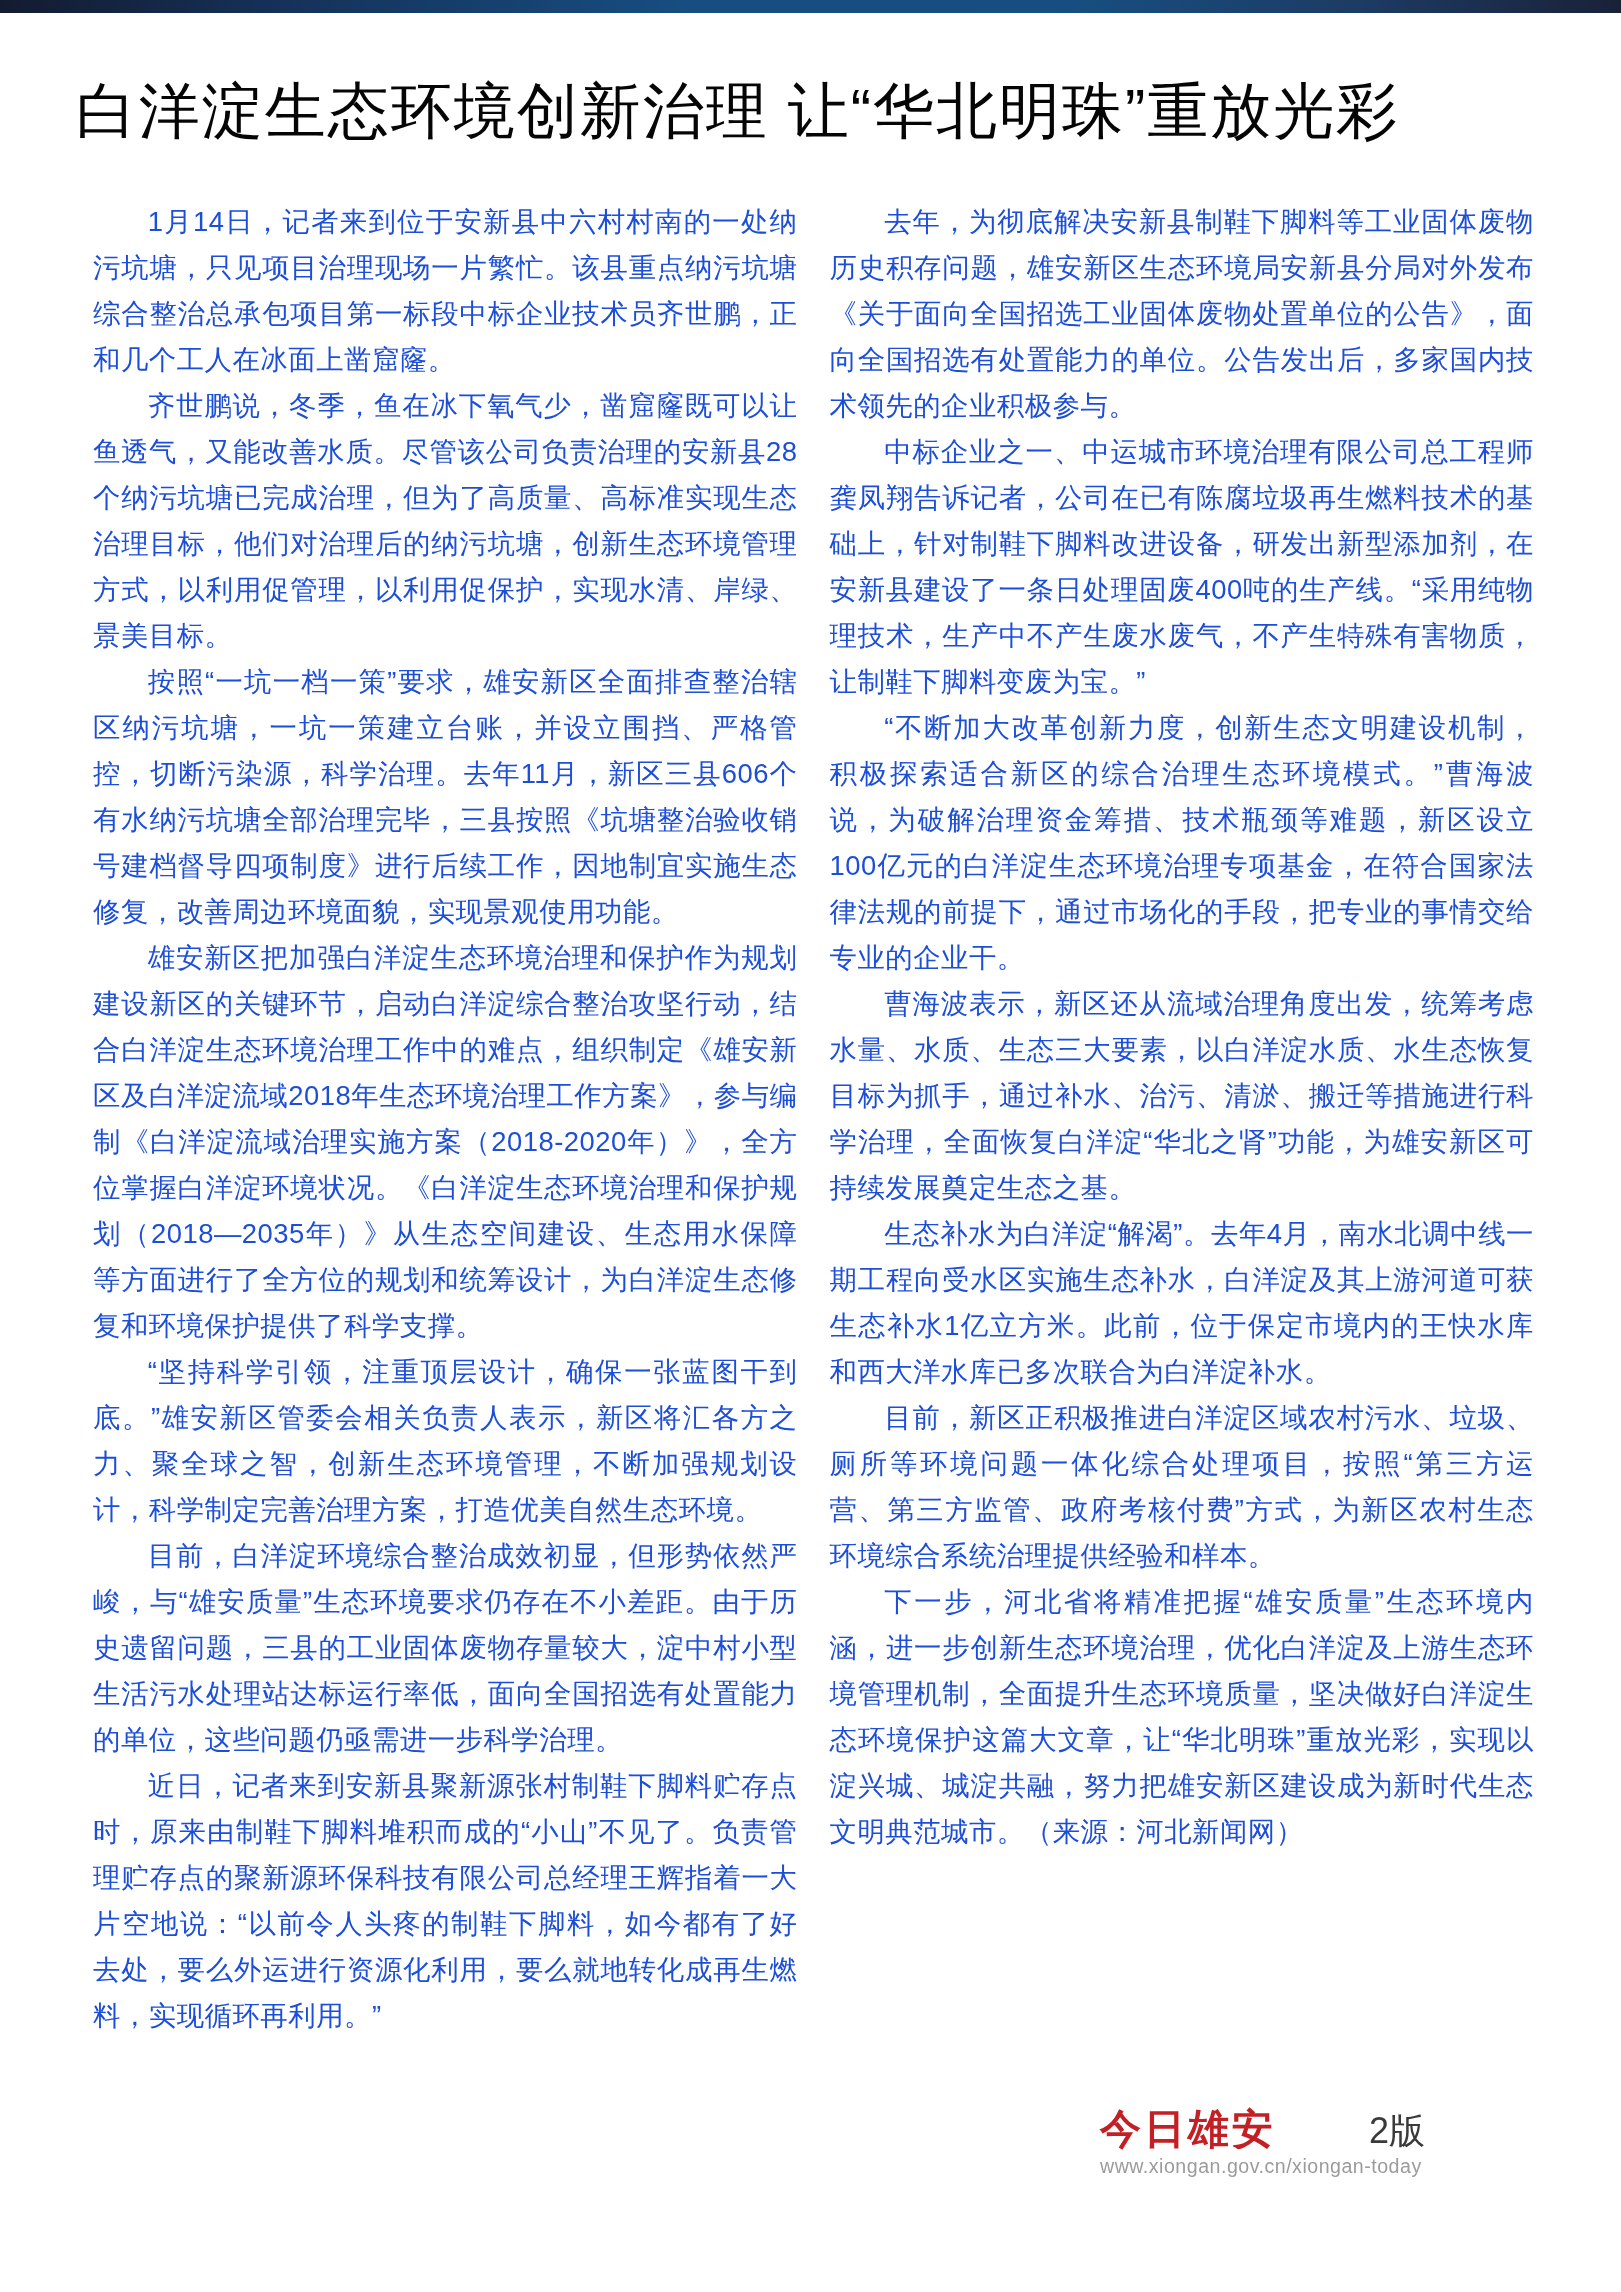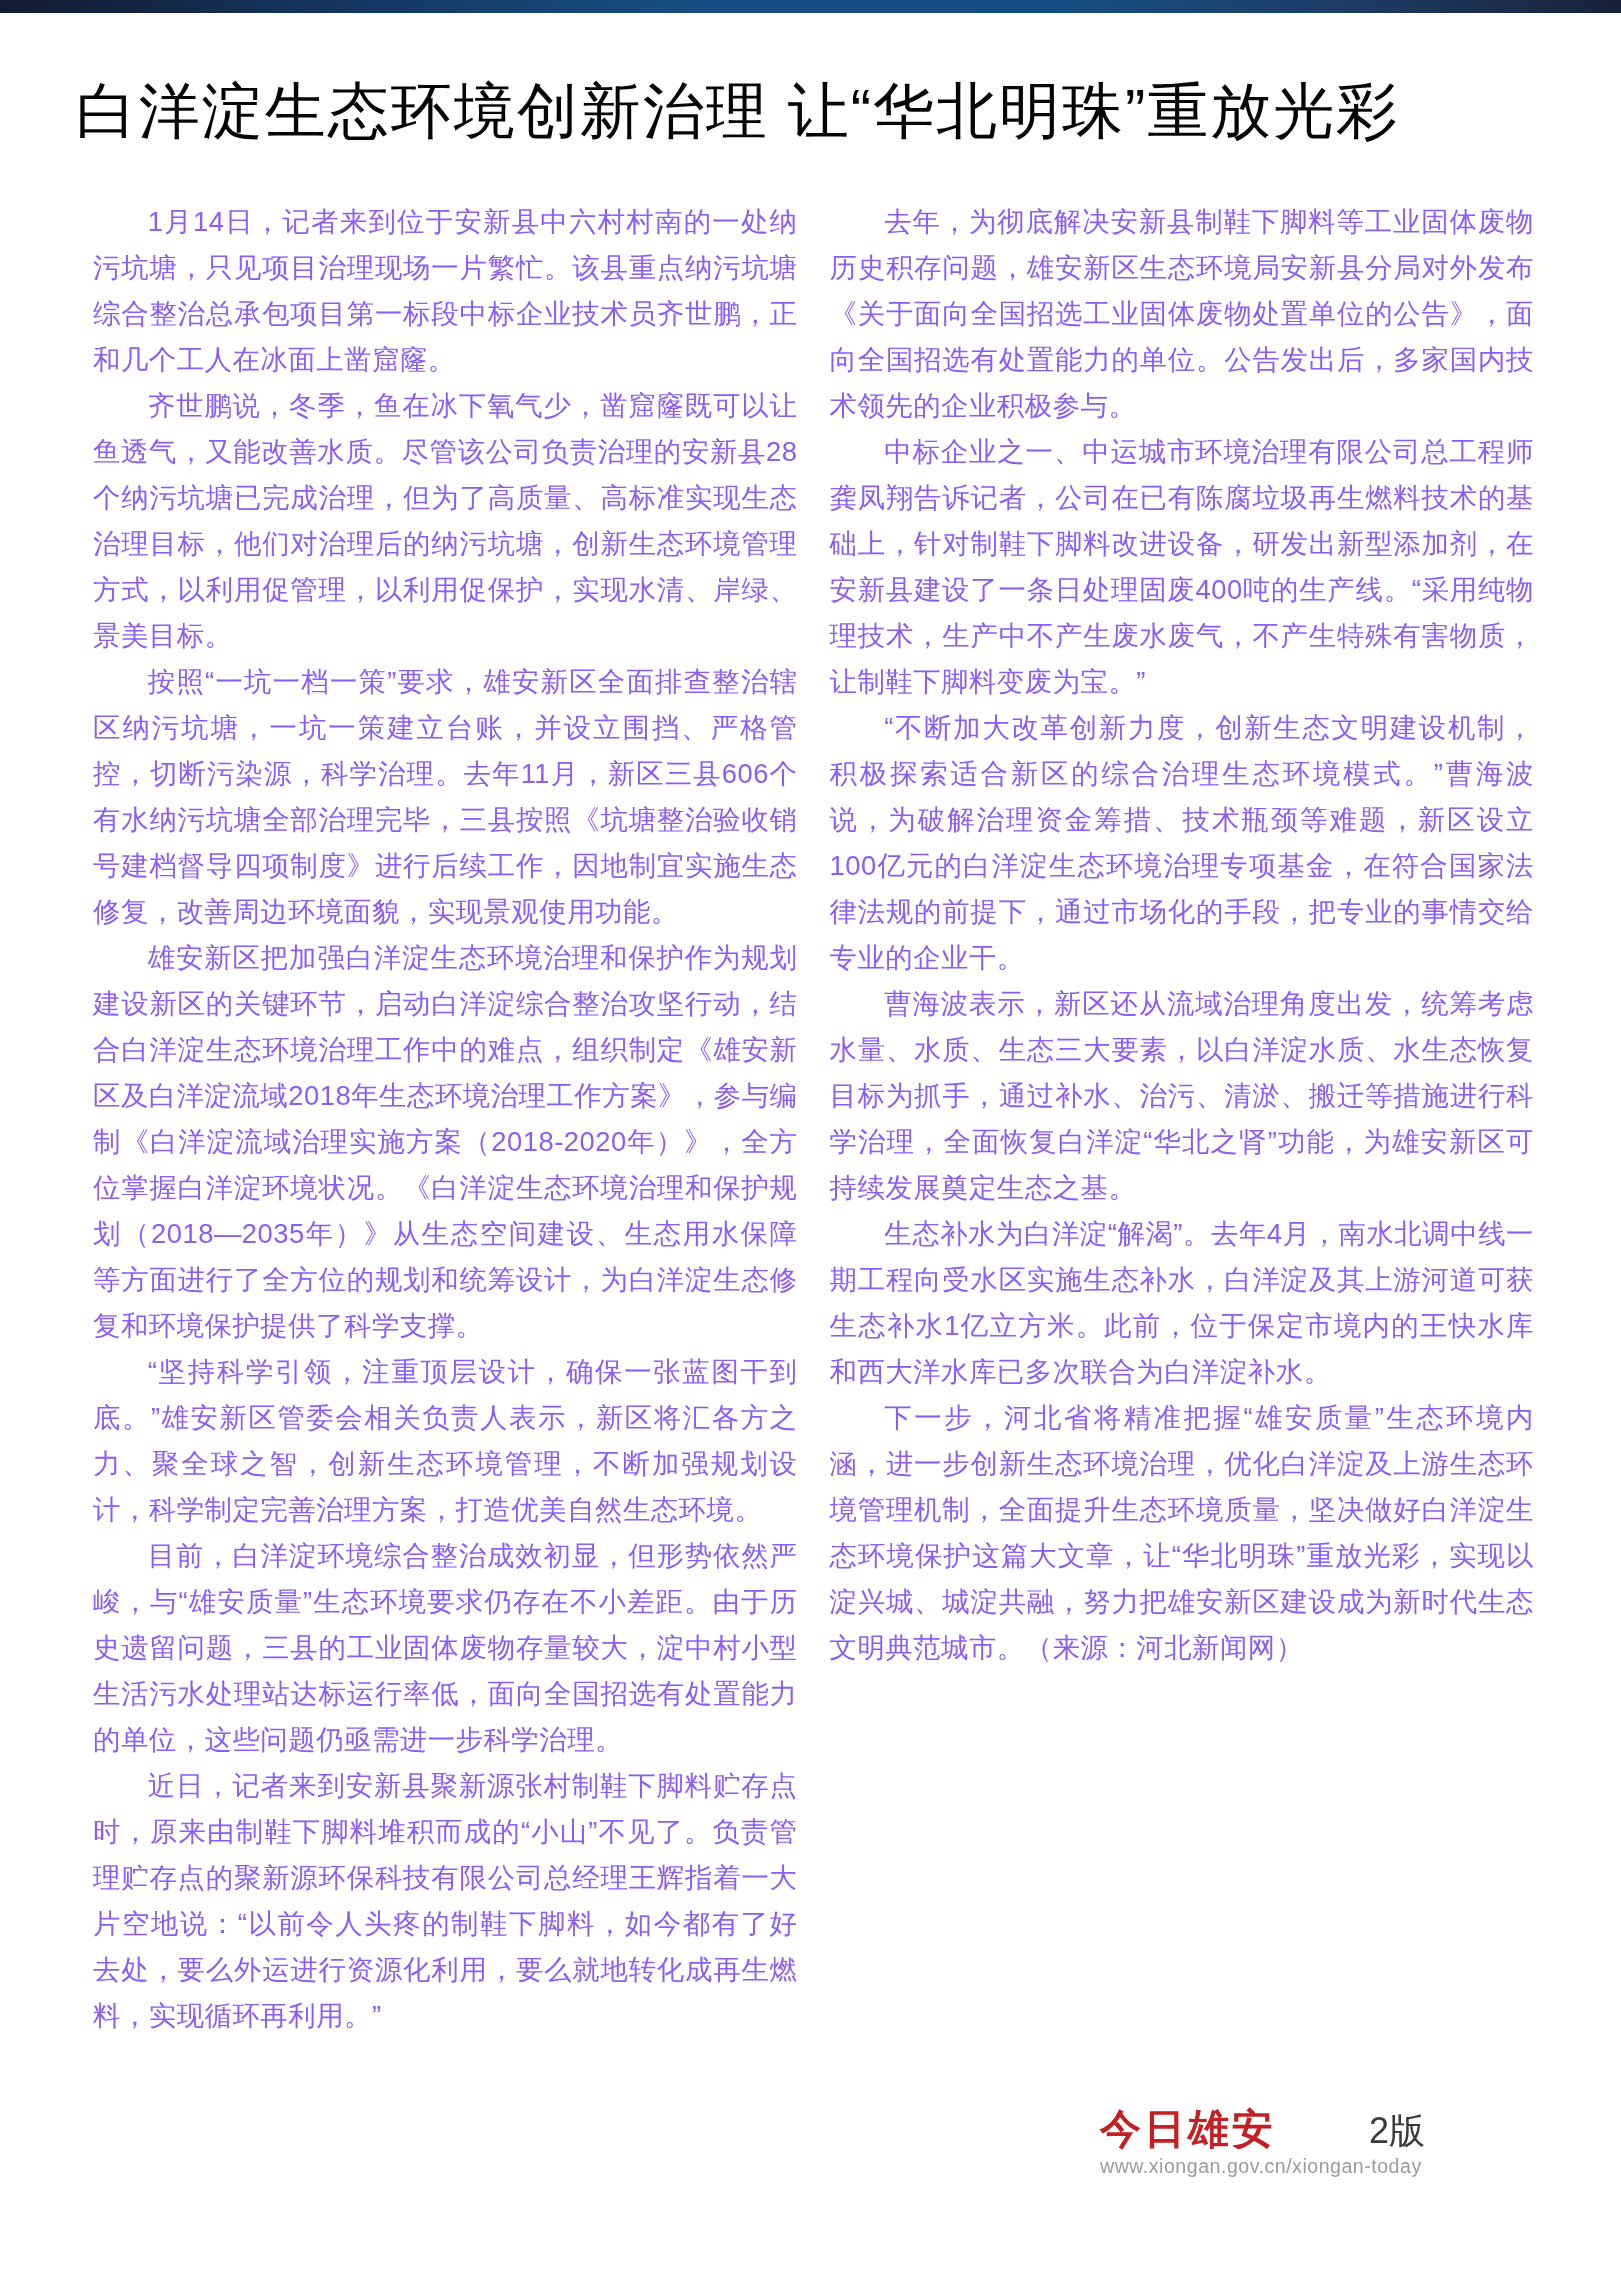--- a/index.html
+++ b/index.html
@@ -46,21 +46,21 @@
     gap: 32px;
   }
   .col {
     flex: 1 1 0;
     min-width: 0;
   }
   .para {
     margin: 0;
     font-size: 27.4px;
     line-height: 46px;
-    color: #8b5cf6;
+    color: #1d4ed8;
     font-weight: 400;
     text-align: justify;
     text-justify: inter-ideograph;
     text-indent: 2em;
     letter-spacing: 0.5px;
   }
   .footer {
     position: absolute;
     left: 1100px;
     top: 2107px;
@@ -110,20 +110,21 @@
         <p class="para">“坚持科学引领，注重顶层设计，确保一张蓝图干到底。”雄安新区管委会相关负责人表示，新区将汇各方之力、聚全球之智，创新生态环境管理，不断加强规划设计，科学制定完善治理方案，打造优美自然生态环境。</p>
         <p class="para">目前，白洋淀环境综合整治成效初显，但形势依然严峻，与“雄安质量”生态环境要求仍存在不小差距。由于历史遗留问题，三县的工业固体废物存量较大，淀中村小型生活污水处理站达标运行率低，面向全国招选有处置能力的单位，这些问题仍亟需进一步科学治理。</p>
         <p class="para">近日，记者来到安新县聚新源张村制鞋下脚料贮存点时，原来由制鞋下脚料堆积而成的“小山”不见了。负责管理贮存点的聚新源环保科技有限公司总经理王辉指着一大片空地说：“以前令人头疼的制鞋下脚料，如今都有了好去处，要么外运进行资源化利用，要么就地转化成再生燃料，实现循环再利用。”</p>
       </div>
     <div class="col" id="right-col">
         <p class="para">去年，为彻底解决安新县制鞋下脚料等工业固体废物历史积存问题，雄安新区生态环境局安新县分局对外发布《关于面向全国招选工业固体废物处置单位的公告》，面向全国招选有处置能力的单位。公告发出后，多家国内技术领先的企业积极参与。</p>
         <p class="para">中标企业之一、中运城市环境治理有限公司总工程师龚凤翔告诉记者，公司在已有陈腐垃圾再生燃料技术的基础上，针对制鞋下脚料改进设备，研发出新型添加剂，在安新县建设了一条日处理固废400吨的生产线。“采用纯物理技术，生产中不产生废水废气，不产生特殊有害物质，让制鞋下脚料变废为宝。”</p>
         <p class="para">“不断加大改革创新力度，创新生态文明建设机制，积极探索适合新区的综合治理生态环境模式。”曹海波说，为破解治理资金筹措、技术瓶颈等难题，新区设立100亿元的白洋淀生态环境治理专项基金，在符合国家法律法规的前提下，通过市场化的手段，把专业的事情交给专业的企业干。</p>
         <p class="para">曹海波表示，新区还从流域治理角度出发，统筹考虑水量、水质、生态三大要素，以白洋淀水质、水生态恢复目标为抓手，通过补水、治污、清淤、搬迁等措施进行科学治理，全面恢复白洋淀“华北之肾”功能，为雄安新区可持续发展奠定生态之基。</p>
         <p class="para">生态补水为白洋淀“解渴”。去年4月，南水北调中线一期工程向受水区实施生态补水，白洋淀及其上游河道可获生态补水1亿立方米。此前，位于保定市境内的王快水库和西大洋水库已多次联合为白洋淀补水。</p>
+        <p class="para">目前，新区正积极推进白洋淀区域农村污水、垃圾、厕所等环境问题一体化综合处理项目，按照“第三方运营、第三方监管、政府考核付费”方式，为新区农村生态环境综合系统治理提供经验和样本。</p>
         <p class="para">下一步，河北省将精准把握“雄安质量”生态环境内涵，进一步创新生态环境治理，优化白洋淀及上游生态环境管理机制，全面提升生态环境质量，坚决做好白洋淀生态环境保护这篇大文章，让“华北明珠”重放光彩，实现以淀兴城、城淀共融，努力把雄安新区建设成为新时代生态文明典范城市。（来源：河北新闻网）</p>
       </div>
   </div>
 
   <div class="footer">
     <div class="footer-row">
       <span class="masthead">今日雄安</span>
       <span class="pagenum">2版</span>
     </div>
     <div class="site-url">www.xiongan.gov.cn/xiongan-today</div>

